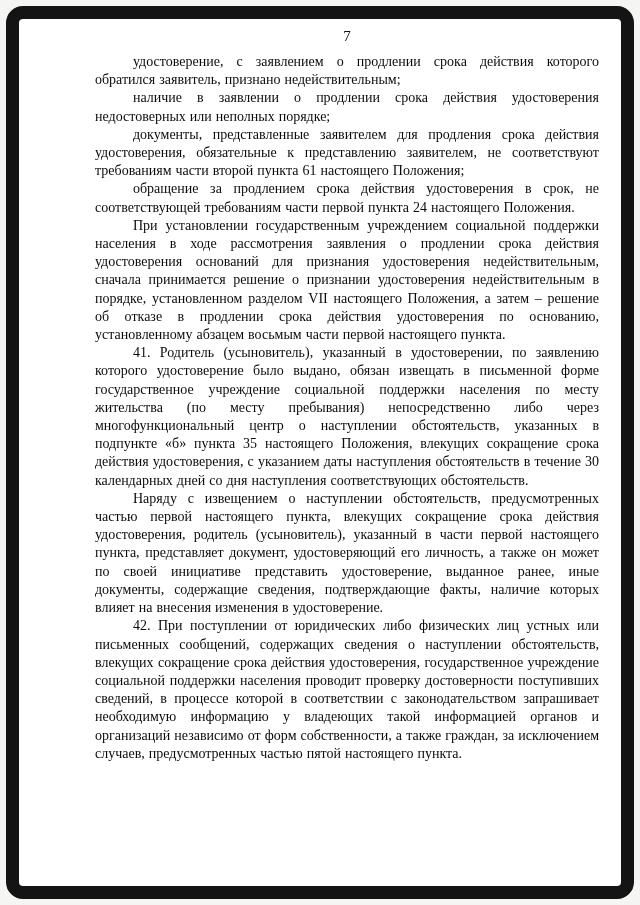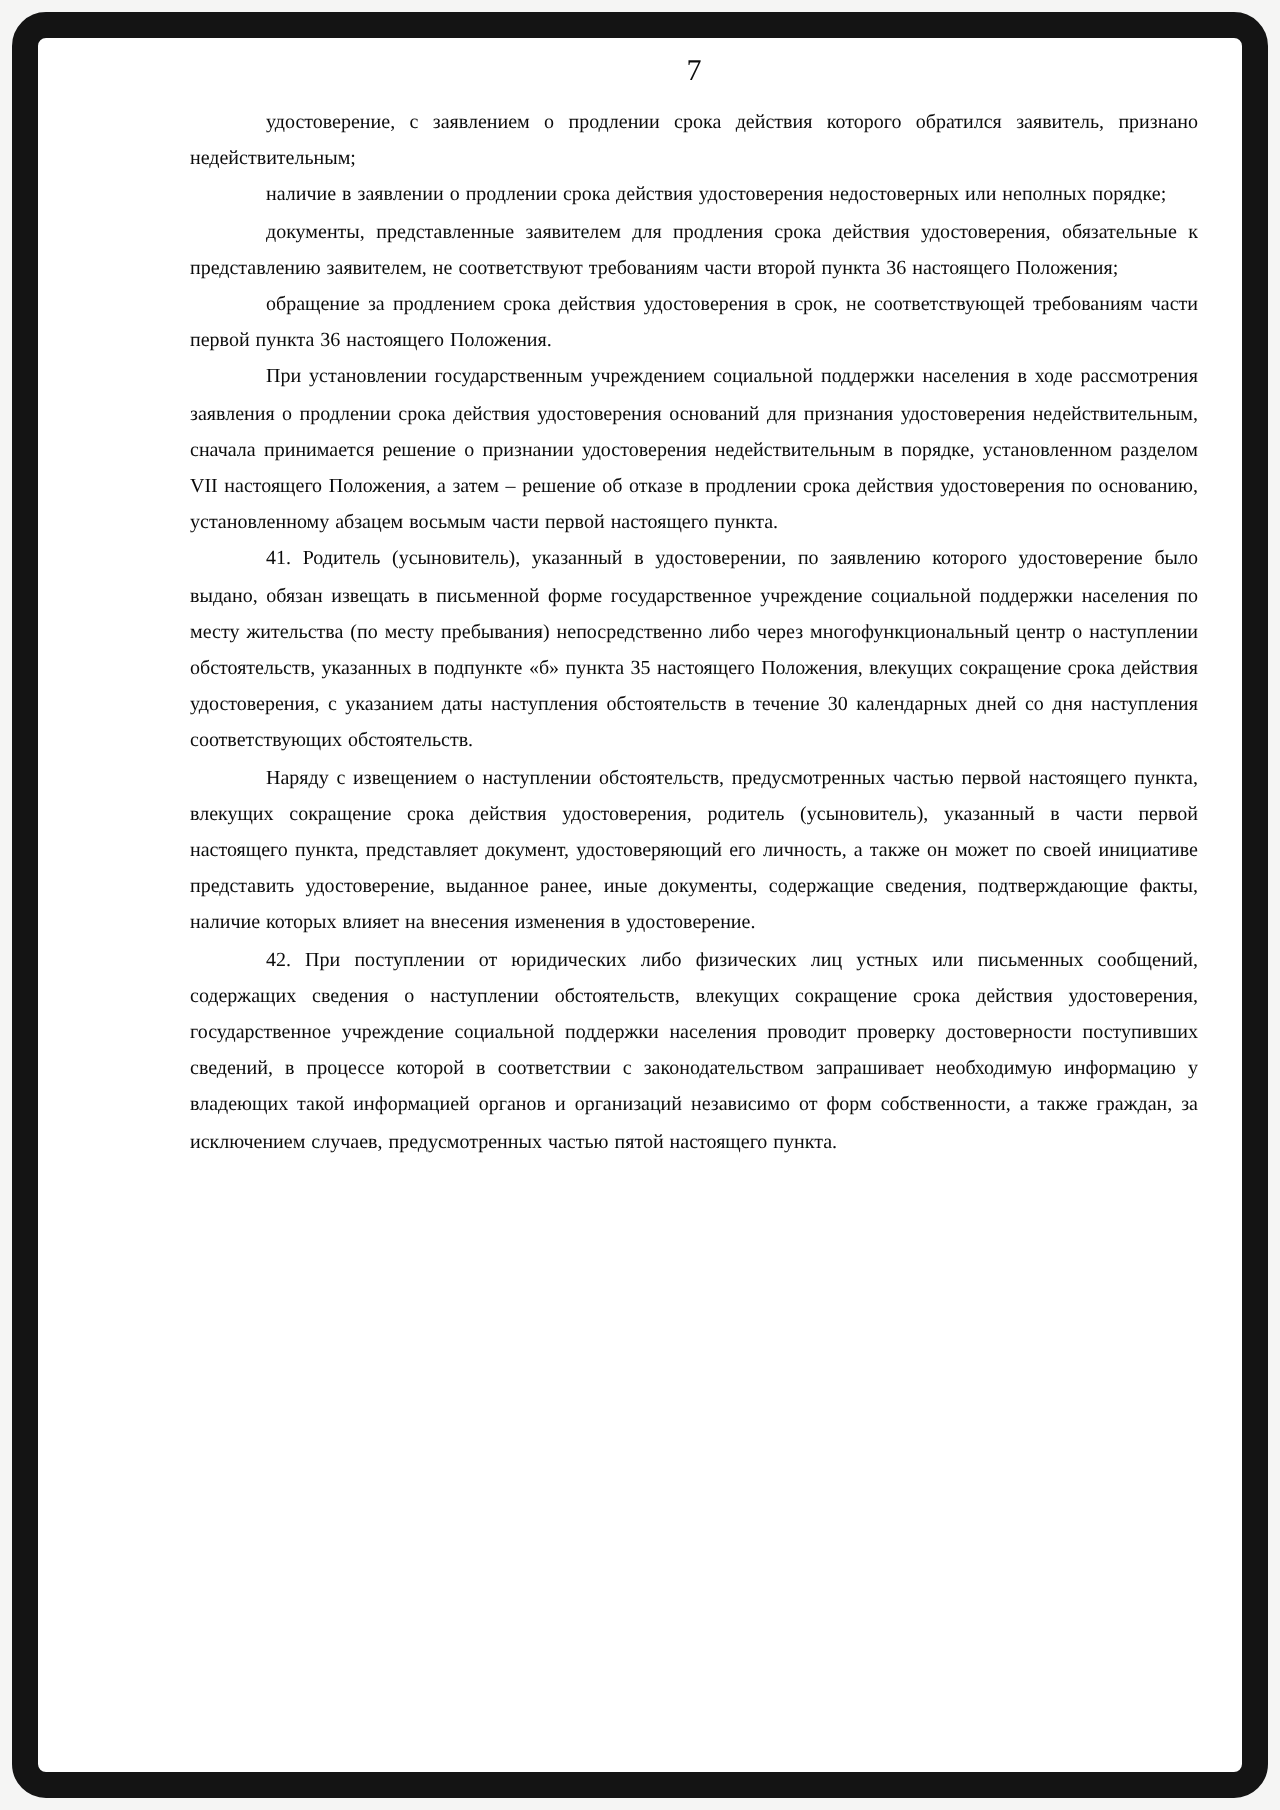--- a/index.html
+++ b/index.html
@@ -30,38 +30,38 @@
     color: #0b0b0b;
     overflow: hidden;
   }
   .page-number {
     text-align: center;
     font-size: 15px;
     margin-bottom: 8px;
   }
   .body-text p {
     margin: 0;
-    font-size: 10px;
+    font-size: 14px;
     line-height: 18.2px;
     text-align: justify;
     text-indent: 38px;
     word-spacing: 0.5px;
   }
 </style>
 </head>
 <body>
 
 <div class="scan">
   <div class="page">
     <div class="page-number">7</div>
     <div class="body-text">
       <p>удостоверение, с заявлением о продлении срока действия которого обратился заявитель, признано недействительным;</p>
       <p>наличие в заявлении о продлении срока действия удостоверения недостоверных или неполных порядке;</p>
-      <p>документы, представленные заявителем для продления срока действия удостоверения, обязательные к представлению заявителем, не соответствуют требованиям части второй пункта 36 настоящего Положения;</p>
-      <p>обращение за продлением срока действия удостоверения в срок, не соответствующей требованиям части первой пункта 36 настоящего Положения.</p>
+      <p>документы, представленные заявителем для продления срока действия удостоверения, обязательные к представлению заявителем, не соответствуют требованиям части второй пункта 61 настоящего Положения;</p>
+      <p>обращение за продлением срока действия удостоверения в срок, не соответствующей требованиям части первой пункта 24 настоящего Положения.</p>
       <p>При установлении государственным учреждением социальной поддержки населения в ходе рассмотрения заявления о продлении срока действия удостоверения оснований для признания удостоверения недействительным, сначала принимается решение о признании удостоверения недействительным в порядке, установленном разделом VII настоящего Положения, а затем – решение об отказе в продлении срока действия удостоверения по основанию, установленному абзацем восьмым части первой настоящего пункта.</p>
       <p>41. Родитель (усыновитель), указанный в удостоверении, по заявлению которого удостоверение было выдано, обязан извещать в письменной форме государственное учреждение социальной поддержки населения по месту жительства (по месту пребывания) непосредственно либо через многофункциональный центр о наступлении обстоятельств, указанных в подпункте «б» пункта 35 настоящего Положения, влекущих сокращение срока действия удостоверения, с указанием даты наступления обстоятельств в течение 30 календарных дней со дня наступления соответствующих обстоятельств.</p>
       <p>Наряду с извещением о наступлении обстоятельств, предусмотренных частью первой настоящего пункта, влекущих сокращение срока действия удостоверения, родитель (усыновитель), указанный в части первой настоящего пункта, представляет документ, удостоверяющий его личность, а также он может по своей инициативе представить удостоверение, выданное ранее, иные документы, содержащие сведения, подтверждающие факты, наличие которых влияет на внесения изменения в удостоверение.</p>
       <p>42. При поступлении от юридических либо физических лиц устных или письменных сообщений, содержащих сведения о наступлении обстоятельств, влекущих сокращение срока действия удостоверения, государственное учреждение социальной поддержки населения проводит проверку достоверности поступивших сведений, в процессе которой в соответствии с законодательством запрашивает необходимую информацию у владеющих такой информацией органов и организаций независимо от форм собственности, а также граждан, за исключением случаев, предусмотренных частью пятой настоящего пункта.</p>
 
     </div>
   </div>
 </div>
 
 </body></html>

